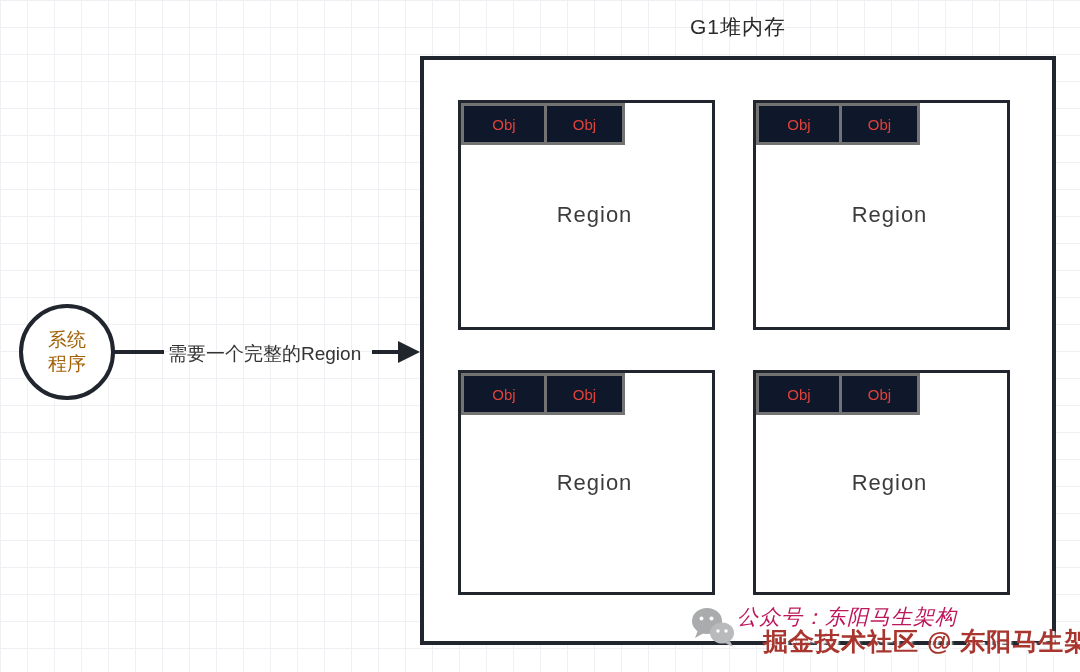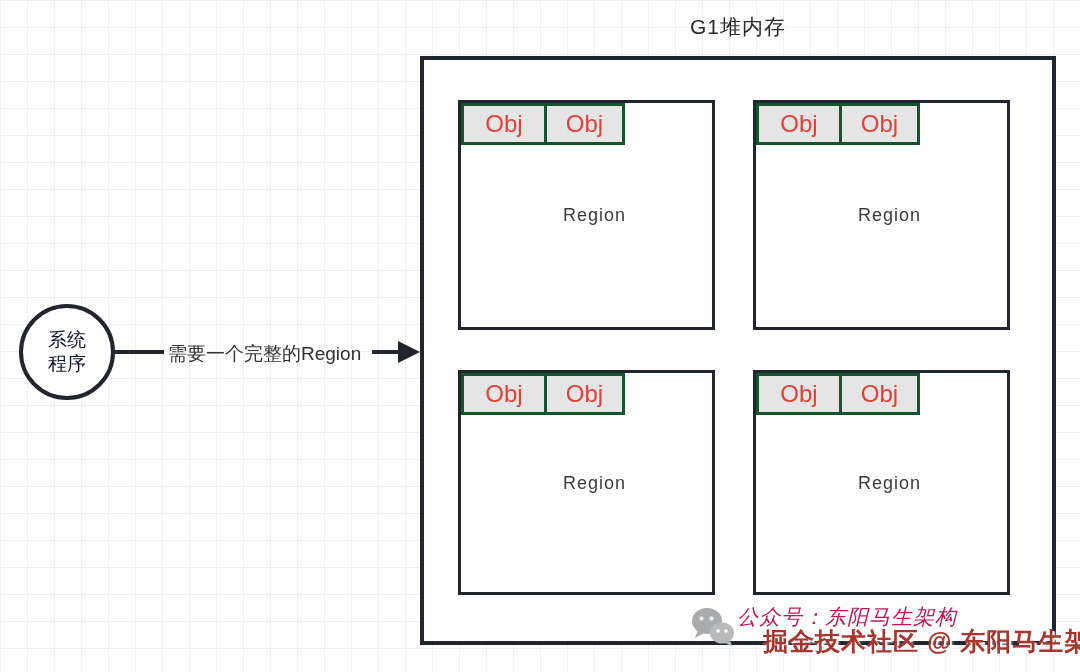--- a/index.html
+++ b/index.html
@@ -26,35 +26,35 @@
   
   .region{
     background:#ffffff;border:3px solid #20252e;box-sizing:border-box;z-index:2;
   }
   .r0{left:458px;top:100px;width:257px;height:230px;}
   .r1{left:753px;top:100px;width:257px;height:230px;}
   .r2{left:458px;top:370px;width:257px;height:225px;}
   .r3{left:753px;top:370px;width:257px;height:225px;}
   .obj-row{position:absolute;top:0;left:0;display:flex;}
   .obj{
-    width:86px;height:42px;border:3px solid #14532d;box-sizing:border-box;
-    background:#e5e5e5;display:flex;align-items:center;justify-content:center;
-    font-size:24px;color:#e0423a;
+    width:86px;height:42px;border:3px solid #737373;box-sizing:border-box;
+    background:#0f172a;display:flex;align-items:center;justify-content:center;
+    font-size:15px;color:#e0423a;
   }
   .obj + .obj{margin-left:-3px;width:81px;}
   .region-label{
     position:absolute;left:16px;right:0;top:50%;transform:translateY(-50%);
-    text-align:center;font-size:18px;color:#3c3c3c;letter-spacing:1px;
+    text-align:center;font-size:22px;color:#3c3c3c;letter-spacing:1px;
   }
   
   .actor{
     left:19px;top:304px;width:96px;height:96px;border-radius:50%;
     border:4px solid #20252e;box-sizing:border-box;background:#ffffff;
     display:flex;flex-direction:column;align-items:center;justify-content:center;
-    font-size:19px;color:#0f172a;line-height:1.25;z-index:2;text-align:center;
+    font-size:19px;color:#a16207;line-height:1.25;z-index:2;text-align:center;
   }
   
   .seg{height:4px;background:#20252e;top:350px;z-index:2;}
   .seg-left{left:114px;width:50px;}
   .seg-right{left:372px;width:30px;}
   .conn-label{
     left:162px;top:341px;font-size:19px;color:#333;z-index:2;white-space:nowrap;margin-left:6px;
   }
   .arrowhead{
     left:398px;top:341px;width:0;height:0;z-index:2;

